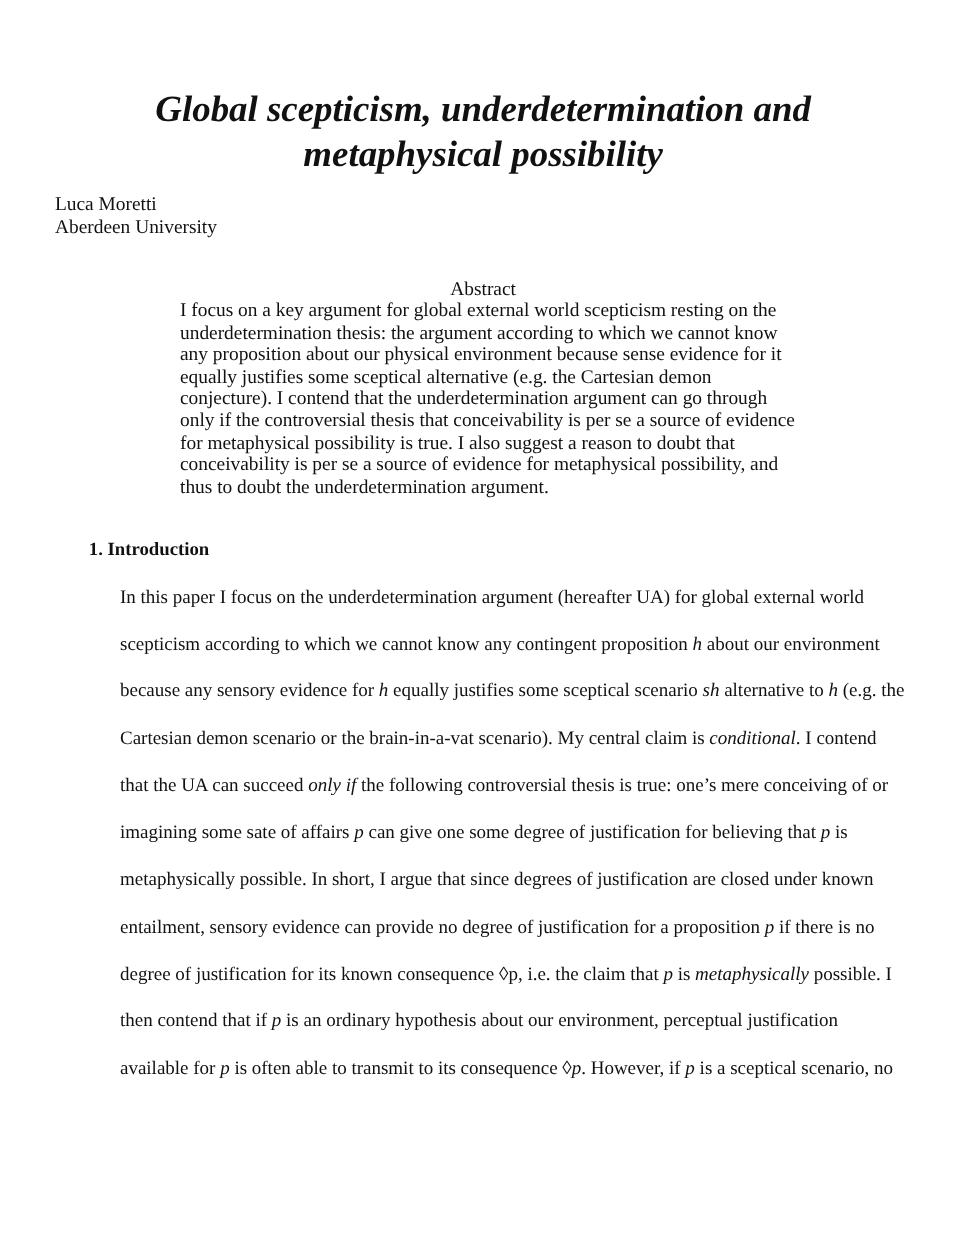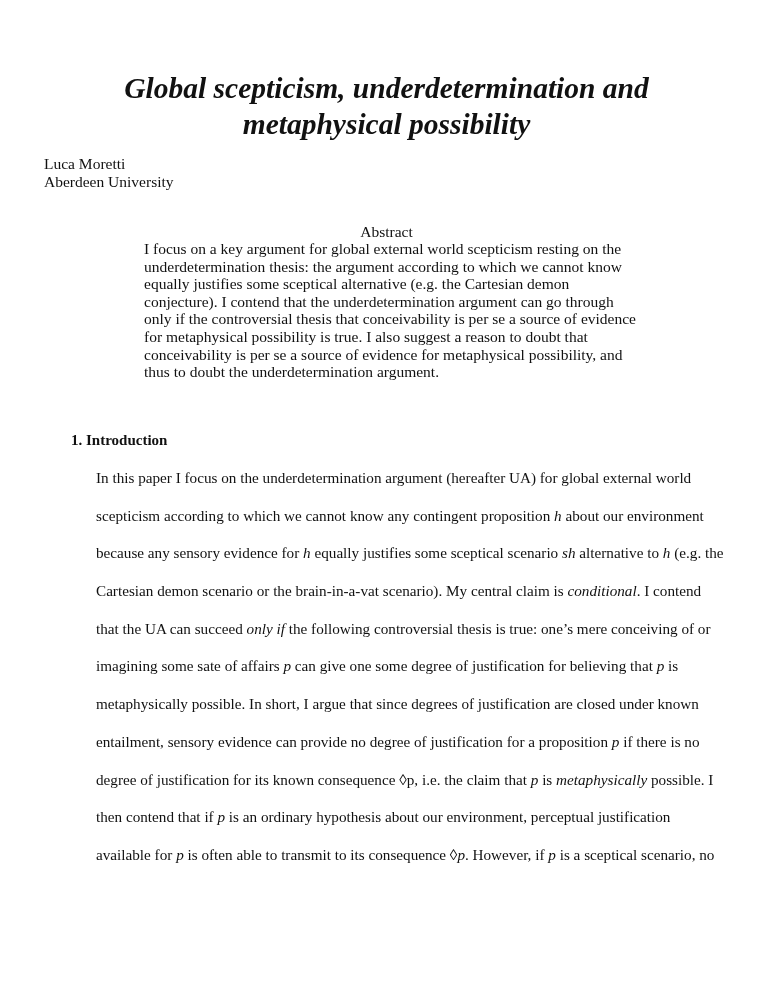--- a/index.html
+++ b/index.html
@@ -51,20 +51,21 @@
 <div class="author-block">
   <div>Luca Moretti</div>
   <div>Aberdeen University</div>
 </div>
 
 <div class="abstract-heading">Abstract</div>
 
 <div class="abstract">
   <span class="line">I focus on a key argument for global external world scepticism resting on the</span>
   <span class="line">underdetermination thesis: the argument according to which we cannot know</span>
+  <span class="line">any proposition about our physical environment because sense evidence for it</span>
   <span class="line">equally justifies some sceptical alternative (e.g. the Cartesian demon</span>
   <span class="line">conjecture). I contend that the underdetermination argument can go through</span>
   <span class="line">only if the controversial thesis that conceivability is per se a source of evidence</span>
   <span class="line">for metaphysical possibility is true. I also suggest a reason to doubt that</span>
   <span class="line">conceivability is per se a source of evidence for metaphysical possibility, and</span>
   <span class="line">thus to doubt the underdetermination argument.</span>
 </div>
 
 <div class="section-heading">1. Introduction</div>
 

